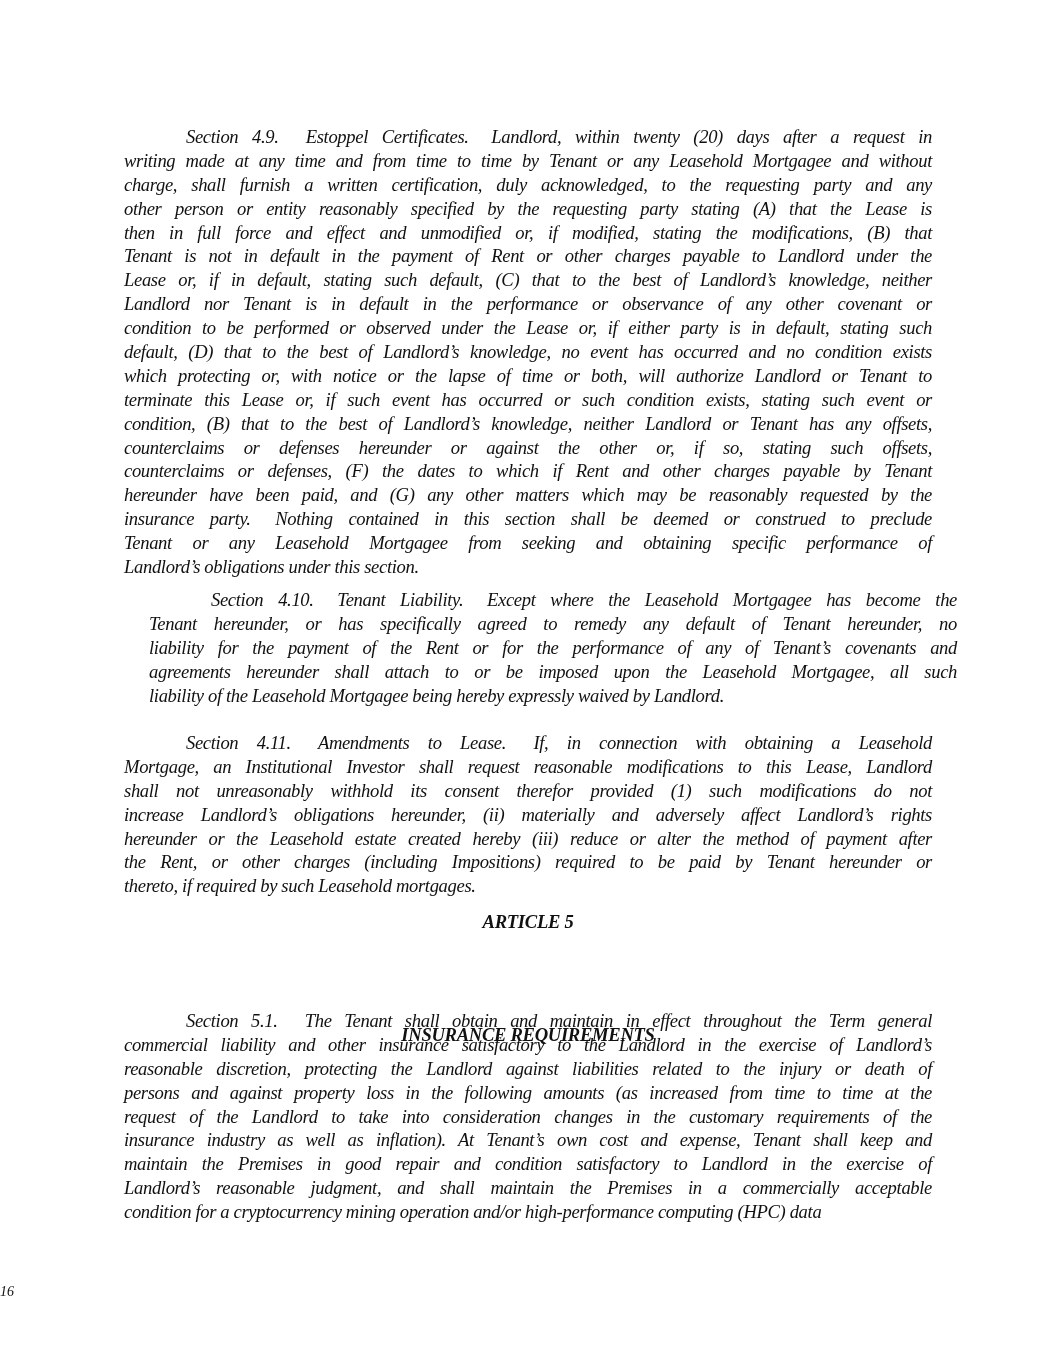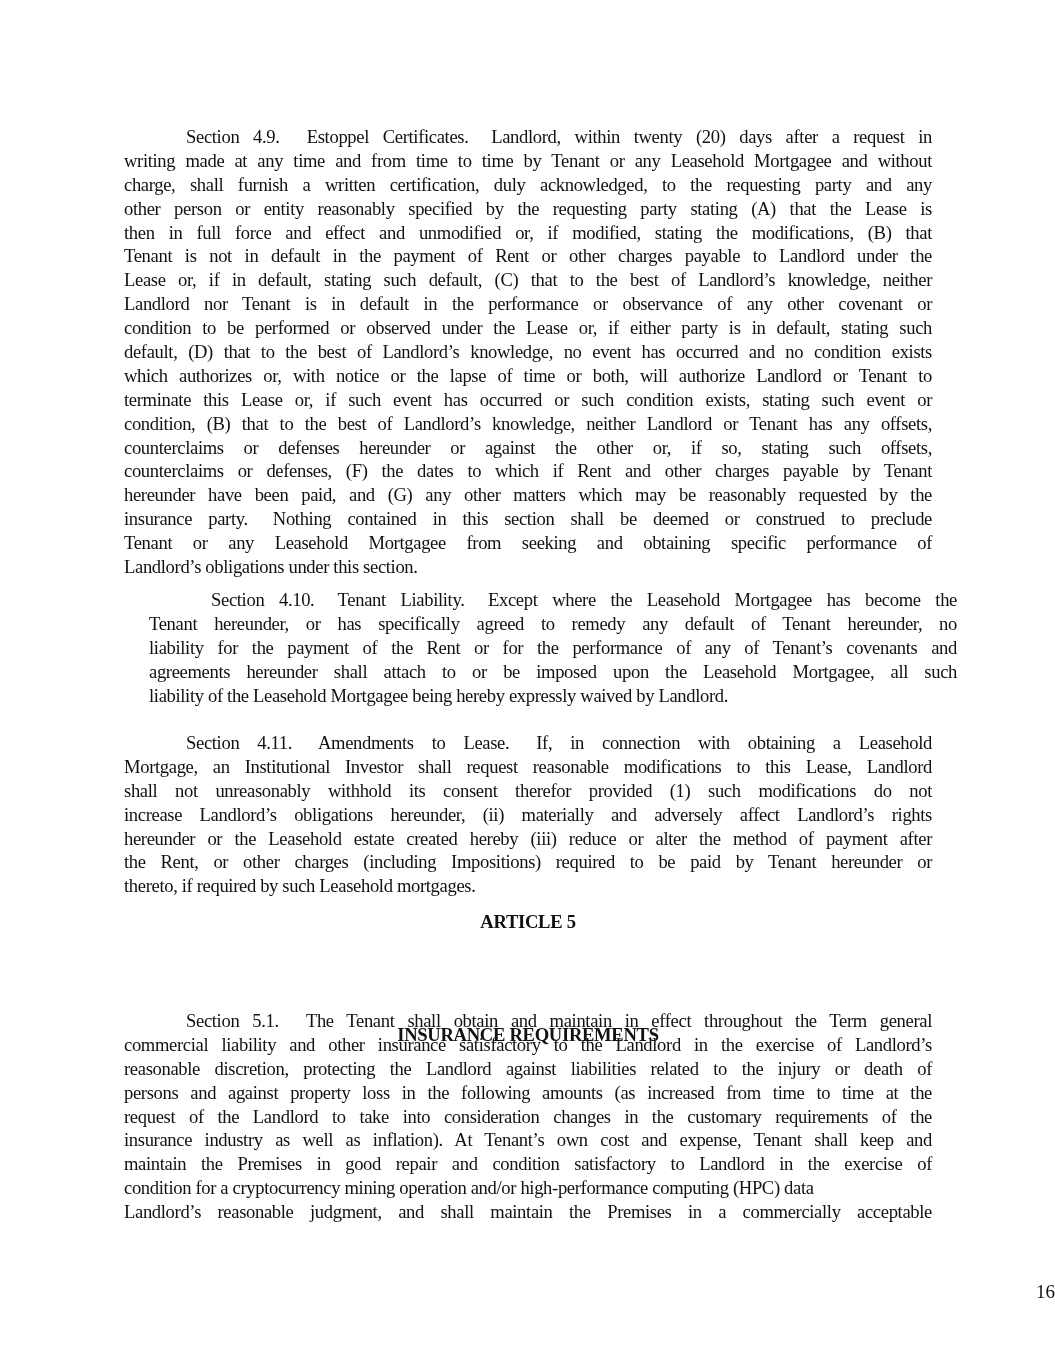--- a/index.html
+++ b/index.html
@@ -1,57 +1,58 @@
 <!DOCTYPE html>
 <html><head>
 <meta charset="utf-8">
 <style>
   html, body { margin: 0; padding: 0; background: #ffffff; }
   body { width: 1055px; height: 1365px; position: relative; overflow: hidden; }
   .page {
     position: absolute; left: 0; top: 0; width: 1055px; height: 1155px;
     background: #ffffff; color: #111111;
     font-family: "Liberation Serif", "DejaVu Serif", serif;
+    font-style: italic;
   }
   .block { position: absolute; left: 124px; width: 808px; }
   .line {
     display: block; height: 23.9px; line-height: 23.9px;
     font-size: 18.6px; white-space: nowrap;
     text-align: justify; text-align-last: justify;
     letter-spacing: -0.35px; word-spacing: 0px;
     transform-origin: left center;
   }
   .line.last { text-align-last: left; }
   .line.indent { padding-left: 62px; }
   .heading {
     position: absolute; left: 124px; width: 808px; text-align: center;
     font-weight: bold; font-size: 18.6px; line-height: 23.9px; letter-spacing: -0.3px;
   }
   .page-number {
-    position: absolute; left: 0; width: 1055px; top: 1280px; text-align: right;
-    font-size: 19px; line-height: 23px;
+    position: absolute; left: 0; width: 1055px; top: 1280px; text-align: left;
+    font-size: 14px; line-height: 23px;
   }
 </style>
 </head>
 <body>
 
 <div class="page">
 
   <div class="block" style="top:125px;">
       <span class="line indent">Section 4.9.  Estoppel Certificates.  Landlord, within twenty (20) days after a request in</span>
       <span class="line">writing made at any time and from time to time by Tenant or any Leasehold Mortgagee and without</span>
       <span class="line">charge, shall furnish a written certification, duly acknowledged, to the requesting party and any</span>
       <span class="line">other person or entity reasonably specified by the requesting party stating (A) that the Lease is</span>
       <span class="line">then in full force and effect and unmodified or, if modified, stating the modifications, (B) that</span>
       <span class="line">Tenant is not in default in the payment of Rent or other charges payable to Landlord under the</span>
       <span class="line">Lease or, if in default, stating such default, (C) that to the best of Landlord’s knowledge, neither</span>
       <span class="line">Landlord nor Tenant is in default in the performance or observance of any other covenant or</span>
       <span class="line">condition to be performed or observed under the Lease or, if either party is in default, stating such</span>
       <span class="line">default, (D) that to the best of Landlord’s knowledge, no event has occurred and no condition exists</span>
-      <span class="line">which authorizes or, with notice or the lapse of time or both, will authorize Landlord or Tenant to</span>
+      <span class="line">which protecting or, with notice or the lapse of time or both, will authorize Landlord or Tenant to</span>
       <span class="line">terminate this Lease or, if such event has occurred or such condition exists, stating such event or</span>
       <span class="line">condition, (B) that to the best of Landlord’s knowledge, neither Landlord or Tenant has any offsets,</span>
       <span class="line">counterclaims or defenses hereunder or against the other or, if so, stating such offsets,</span>
       <span class="line">counterclaims or defenses, (F) the dates to which if Rent and other charges payable by Tenant</span>
       <span class="line">hereunder have been paid, and (G) any other matters which may be reasonably requested by the</span>
       <span class="line">insurance party.  Nothing contained in this section shall be deemed or construed to preclude</span>
       <span class="line">Tenant or any Leasehold Mortgagee from seeking and obtaining specific performance of</span>
       <span class="line last">Landlord’s obligations under this section.</span>
     </div>
   <div class="block" style="top:588px;margin-left:25px;">
@@ -75,18 +76,18 @@
   <div class="heading" style="top:1023px;">INSURANCE REQUIREMENTS</div>
 
   <div class="block" style="top:1009px;">
       <span class="line indent">Section 5.1.  The Tenant shall obtain and maintain in effect throughout the Term general</span>
       <span class="line">commercial liability and other insurance satisfactory to the Landlord in the exercise of Landlord’s</span>
       <span class="line">reasonable discretion, protecting the Landlord against liabilities related to the injury or death of</span>
       <span class="line">persons and against property loss in the following amounts (as increased from time to time at the</span>
       <span class="line">request of the Landlord to take into consideration changes in the customary requirements of the</span>
       <span class="line">insurance industry as well as inflation). At Tenant’s own cost and expense, Tenant shall keep and</span>
       <span class="line">maintain the Premises in good repair and condition satisfactory to Landlord in the exercise of</span>
+      <span class="line">Landlord’s reasonable judgment, and shall maintain the Premises in a commercially acceptable</span>
       <span class="line last">condition for a cryptocurrency mining operation and/or high-performance computing (HPC) data</span>
-      <span class="line">Landlord’s reasonable judgment, and shall maintain the Premises in a commercially acceptable</span>
     </div>
 
   <div class="page-number">16</div>
 </div>
 
 </body></html>

